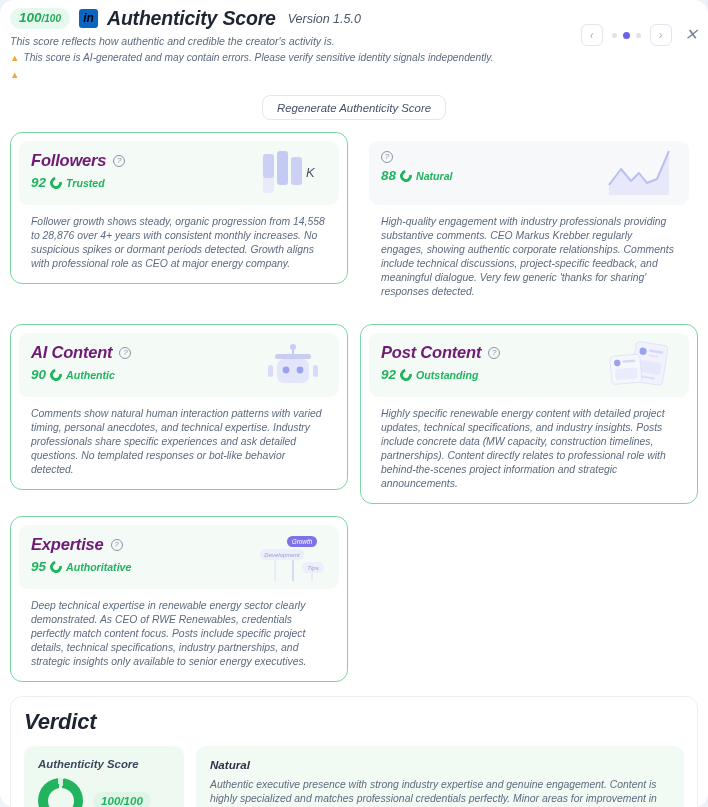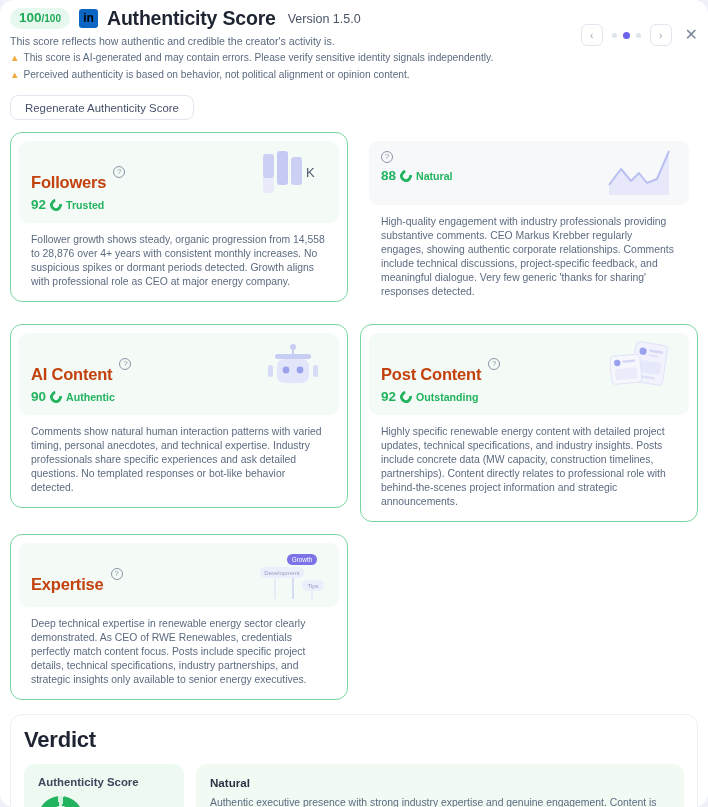--- a/index.html
+++ b/index.html
@@ -9,20 +9,21 @@
     font-family: "Liberation Sans", sans-serif;
     overflow: hidden;
   }
   .app-frame {
     position: absolute;
     left: 0; top: 0;
     width: 708px; height: 807px;
     background: #ffffff;
     border-radius: 14px;
     overflow: hidden;
+    font-style: italic;
   }
 
   
   .header { padding: 7px 10px 0 10px; position: relative; }
   .title-row { display: flex; align-items: center; gap: 9px; }
   .score-pill {
     background: #e7f8ee;
     color: #1faa57;
     border-radius: 13px;
     padding: 3px 9px 4px 9px;
@@ -56,21 +57,21 @@
     width: 22px; height: 22px; border: 1px solid #e2e6ef; border-radius: 6px;
     background: #fff; color: #9aa3b4; font-size: 10px;
     display: flex; align-items: center; justify-content: center; cursor: pointer;
   }
   .dots { display: flex; align-items: center; gap: 6px; }
   .dot { width: 5px; height: 5px; border-radius: 50%; background: #dfe3ec; }
   .dot.active { width: 7px; height: 7px; background: #6c63e8; }
   .close-x { color: #7b8598; font-size: 16px; cursor: pointer; line-height: 1; margin-left: 4px; }
 
   
-  .actions { display: flex; justify-content: flex-start; gap: 22px; padding: 14px 10px 0 10px; }
+  .actions { display: flex; justify-content: center; gap: 22px; padding: 14px 10px 0 10px; }
   .btn {
     border: 1px solid #e2e6ef; background: #fff; border-radius: 8px;
     padding: 0 14px; height: 25px; font-size: 11.4px; color: #46506a;
     display: flex; align-items: center; gap: 6px; cursor: pointer;
   }
 
   
   .grid {
     display: grid; grid-template-columns: 1fr 1fr;
     gap: 12px 12px; padding: 12px 10px 0 10px;
@@ -80,21 +81,21 @@
     background: #fff; border-radius: 12px; border: 1px solid transparent;
     padding: 8px; position: relative;
   }
   .card.bordered { border-color: #7ad6a0; }
   .card-head {
     background: #f6f8fa; border-radius: 9px; padding: 10px 12px 11px 12px;
     position: relative; overflow: hidden; min-height: 64px;
   }
   .card.bordered .card-head { background: #f4faf6; }
   .card-title-row { display: flex; align-items: center; gap: 7px; }
-  .card-title { font-size: 16.5px; font-weight: 700; color: #c2410c; letter-spacing: -0.2px; margin-top: 22px; }
+  .card-title { font-size: 16.5px; font-weight: 700; color: #701a75; letter-spacing: -0.2px; }
   .help-ico {
     width: 12px; height: 12px; border-radius: 50%;
     border: 1.2px solid #8c95a8; color: #8c95a8;
     font-size: 8px; display: flex; align-items: center; justify-content: center;
     line-height: 1; cursor: pointer;
   }
   .score-row { display: flex; align-items: center; gap: 4px; margin-top: 5px; }
   .score-num { font-size: 13.5px; font-weight: 700; color: #21b35e; }
   .ring {
     width: 12px; height: 12px; border-radius: 50%;
@@ -155,21 +156,20 @@
     </div>
 
     <div class="subtitle">This score reflects how authentic and credible the creator's activity is.</div>
 
     <div class="warn-row">
       <span class="warn-ico">▲</span>
       <span class="warn-txt">This score is AI-generated and may contain errors. Please verify sensitive identity signals independently.</span>
     </div>
     <div class="warn-row">
       <span class="warn-ico">▲</span>
-      <span class="warn-txt">Perceived authenticity is based on behavior, not political alignment or opinion content.</span>
     </div>
 
     <div class="pager">
       <div class="pg-btn">‹</div>
       <div class="dots">
         <span class="dot"></span>
         <span class="dot active"></span>
         <span class="dot"></span>
       </div>
       <div class="pg-btn">›</div>
@@ -280,20 +280,25 @@
       </div>
       <div class="card-body">Highly specific renewable energy content with detailed project updates, technical specifications, and industry insights. Posts include concrete data (MW capacity, construction timelines, partnerships). Content directly relates to professional role with behind-the-scenes project information and strategic announcements.</div>
     </div>
 
     <div class="card bordered">
       <div class="card-head">
         <div class="card-title-row">
           <span class="card-title">Expertise</span>
           <span class="help-ico">?</span>
         </div>
+        <div class="score-row">
+          <span class="score-num">95</span>
+          <span class="ring"></span>
+          <span class="score-label">Authoritative</span>
+        </div>
         <svg class="art" viewBox="0 0 72 52">
           <line x1="18" y1="24" x2="18" y2="48" stroke="#dfe2f7" stroke-width="1.2"></line>
           <line x1="36" y1="18" x2="36" y2="48" stroke="#c9cef4" stroke-width="1.4"></line>
           <line x1="55" y1="34" x2="55" y2="48" stroke="#dfe2f7" stroke-width="1.2"></line>
           <rect x="30" y="3" width="30" height="11" rx="5.5" fill="#7d73e8"></rect>
           <text x="45" y="11" text-anchor="middle" font-family="Liberation Sans, sans-serif" font-size="6.4" fill="#ffffff">Growth</text>
           <rect x="3" y="16" width="44" height="11" rx="5.5" fill="#eceefb"></rect>
           <text x="25" y="24" text-anchor="middle" font-family="Liberation Sans, sans-serif" font-size="6" fill="#9aa1c4">Development</text>
           <rect x="45" y="29" width="22" height="11" rx="5.5" fill="#eceefb"></rect>
           <text x="56" y="37" text-anchor="middle" font-family="Liberation Sans, sans-serif" font-size="6" fill="#9aa1c4">Tips</text>

